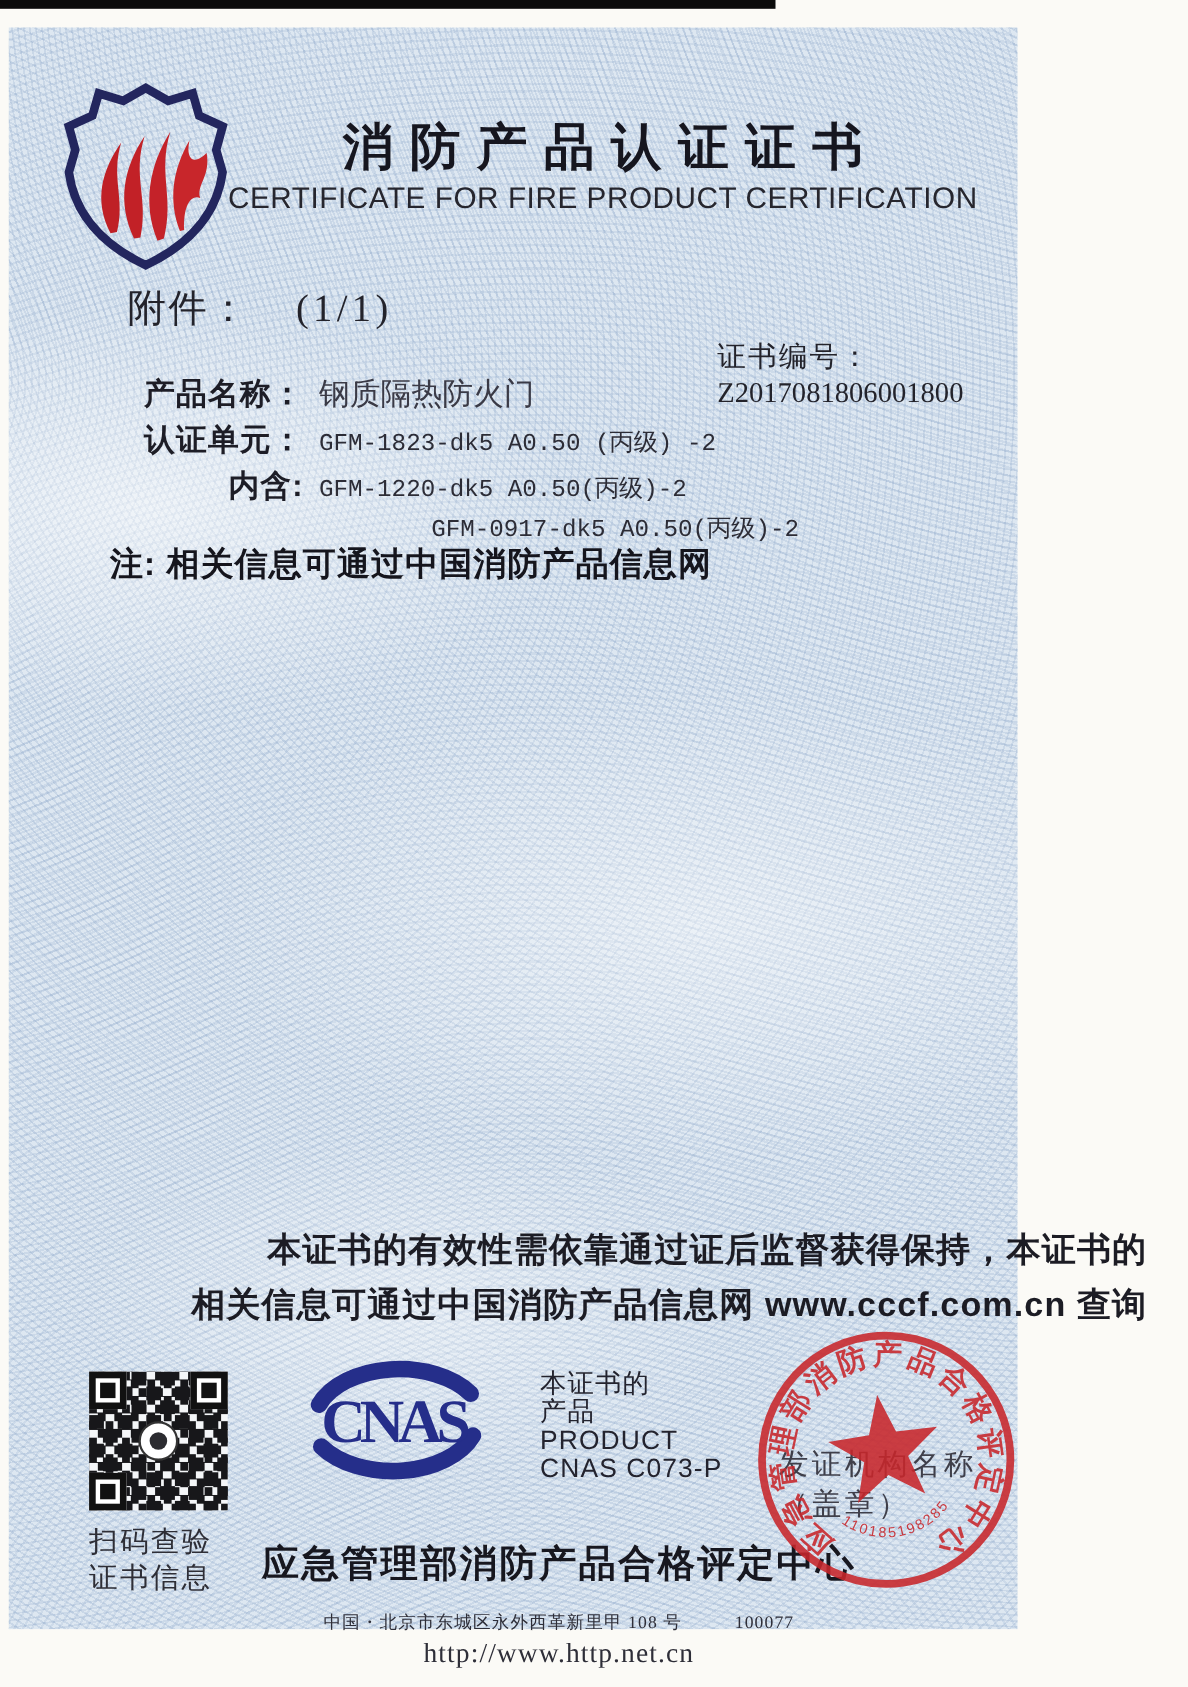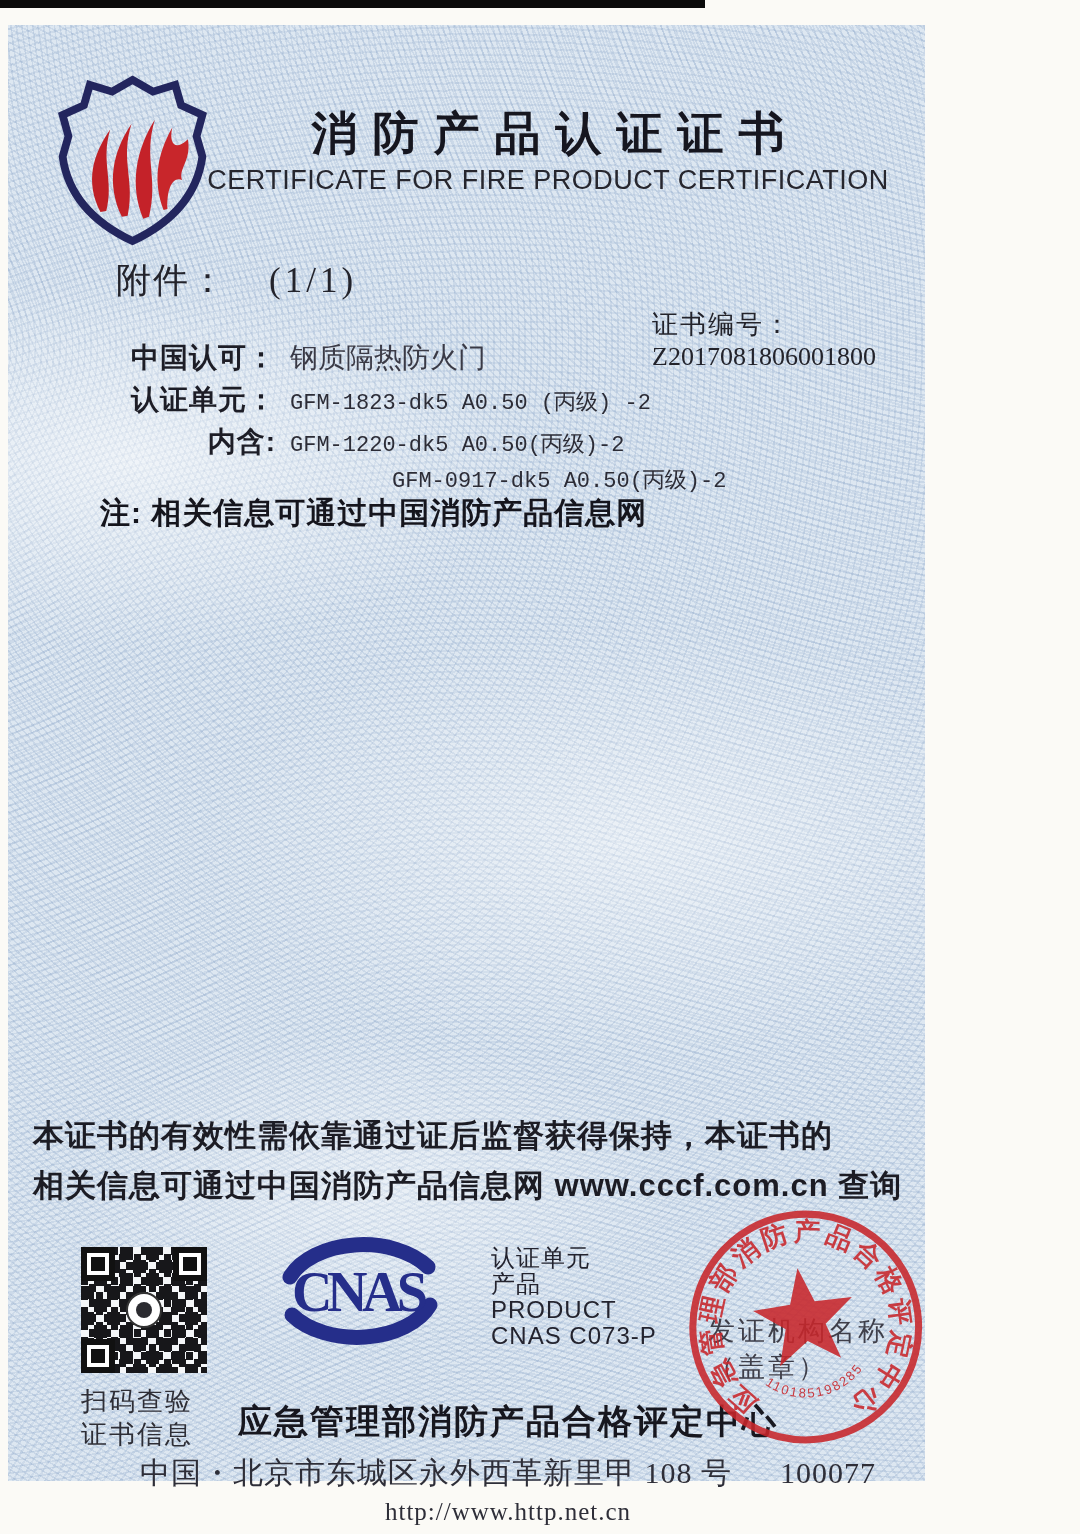--- a/index.html
+++ b/index.html
@@ -57,21 +57,21 @@
     font-size:22px; color:#2c2c36; letter-spacing:0;
   }
   .fvalue.cn { font-family:"Liberation Serif", serif; font-size:28px; color:#3a3a46; }
   .frow.inner2 .fvalue { margin-left:116px; }
   .note {
     position:absolute; top:468px; left:92px;
     font-family:"Liberation Sans", sans-serif;
     font-weight:700; font-size:30px; color:#15151d; letter-spacing:1px;
   }
   .validity {
-    position:absolute; top:1086px; left:25px; width:1010px; text-align:left;
+    position:absolute; top:1086px; left:25px; width:1010px; text-align:right;
     font-family:"Liberation Sans", sans-serif;
     font-weight:600; font-size:31px; color:#1c1c24; line-height:50px; letter-spacing:1px;
   }
   
   .qr-wrap { position:absolute; top:1222px; left:73px; }
   .qr {
     width:126px; height:126px; background:#f4f6f8; position:relative;
     background-image:
       repeating-conic-gradient(#17171a 0% 25%, rgba(0,0,0,0) 25% 50%),
       repeating-conic-gradient(rgba(0,0,0,0) 0% 25%, #17171a 25% 50%);
@@ -98,21 +98,21 @@
   }
   
   .behind-stamp {
     position:absolute; top:1288px; left:700px;
     font-size:27px; color:#3f3f4a; letter-spacing:3px; z-index:1;
   }
   .stamp { position:absolute; top:1176px; left:672px; z-index:2; opacity:.88; transform:rotate(-8deg); }
   
   .footer { position:absolute; top:1374px; left:0; width:1000px; text-align:center; }
   .org-name { font-size:34px; font-weight:700; letter-spacing:2px; color:#17171f; }
-  .addr { margin-top:8px; font-size:30px; color:#2e2e38; letter-spacing:1px; }
+  .addr { margin-top:20px; font-size:16px; color:#2e2e38; letter-spacing:1px; }
   .addr .post { margin-left:48px; }
   .url { margin-top:4px; font-size:25px; color:#2e2e38; letter-spacing:1px; }
 </style>
 </head>
 <body>
 
 <div class="film-strip"></div>
 
 <div class="cert">
 
@@ -135,21 +135,21 @@
   <div class="attach">
     <span>附件：</span><span class="num">(1/1)</span>
   </div>
 
   <div class="certno">
     <span class="lbl">证书编号：</span><span>Z2017081806001800</span>
   </div>
 
   <div class="fields">
     <div class="frow">
-      <span class="flabel">中国认可：</span>
+      <span class="flabel">产品名称：</span>
       <span class="fvalue cn">钢质隔热防火门</span>
     </div>
     <div class="frow">
       <span class="flabel">认证单元：</span>
       <span class="fvalue">GFM-1823-dk5 A0.50 (丙级) -2</span>
     </div>
     <div class="frow">
       <span class="flabel">内含:</span>
       <span class="fvalue">GFM-1220-dk5 A0.50(丙级)-2</span>
     </div>
@@ -181,21 +181,21 @@
 
   <div class="cnas-logo">
     <svg width="172" height="122" viewBox="0 0 172 122">
       <path d="M 16 46 A 78 50 0 0 1 154 36" fill="none" stroke="#252e8a" stroke-width="15" stroke-linecap="round"></path>
       <path d="M 156 74 A 78 50 0 0 1 18 84" fill="none" stroke="#252e8a" stroke-width="15" stroke-linecap="round"></path>
       <text x="86" y="80" text-anchor="middle" font-family="Liberation Serif, serif" font-size="56" font-weight="bold" fill="#252e8a" textLength="136">CNAS</text>
     </svg>
   </div>
 
   <div class="cnas-text">
-    <div>认证单元</div>
+    <div>本证书的</div>
     <div>产品</div>
     <div>PRODUCT</div>
     <div>CNAS C073-P</div>
   </div>
 
   <div class="behind-stamp">发证机构名称（盖章）</div>
 
   <div class="stamp">
     <svg width="252" height="252" viewBox="0 0 250 250">
       <defs>

